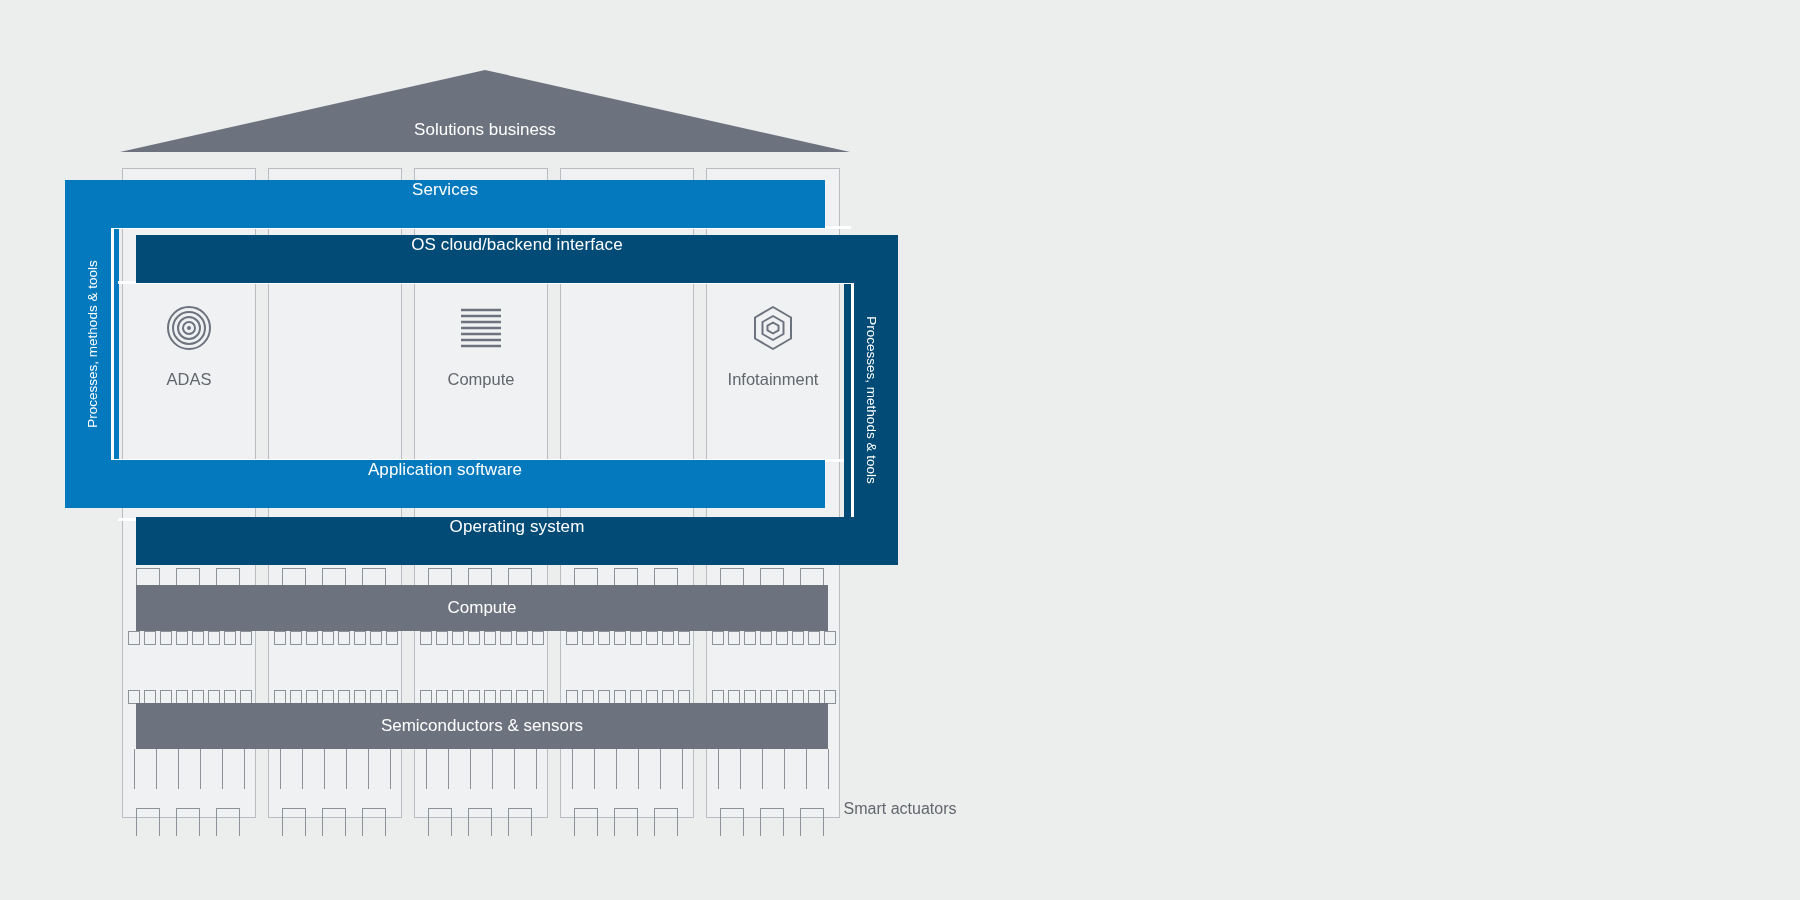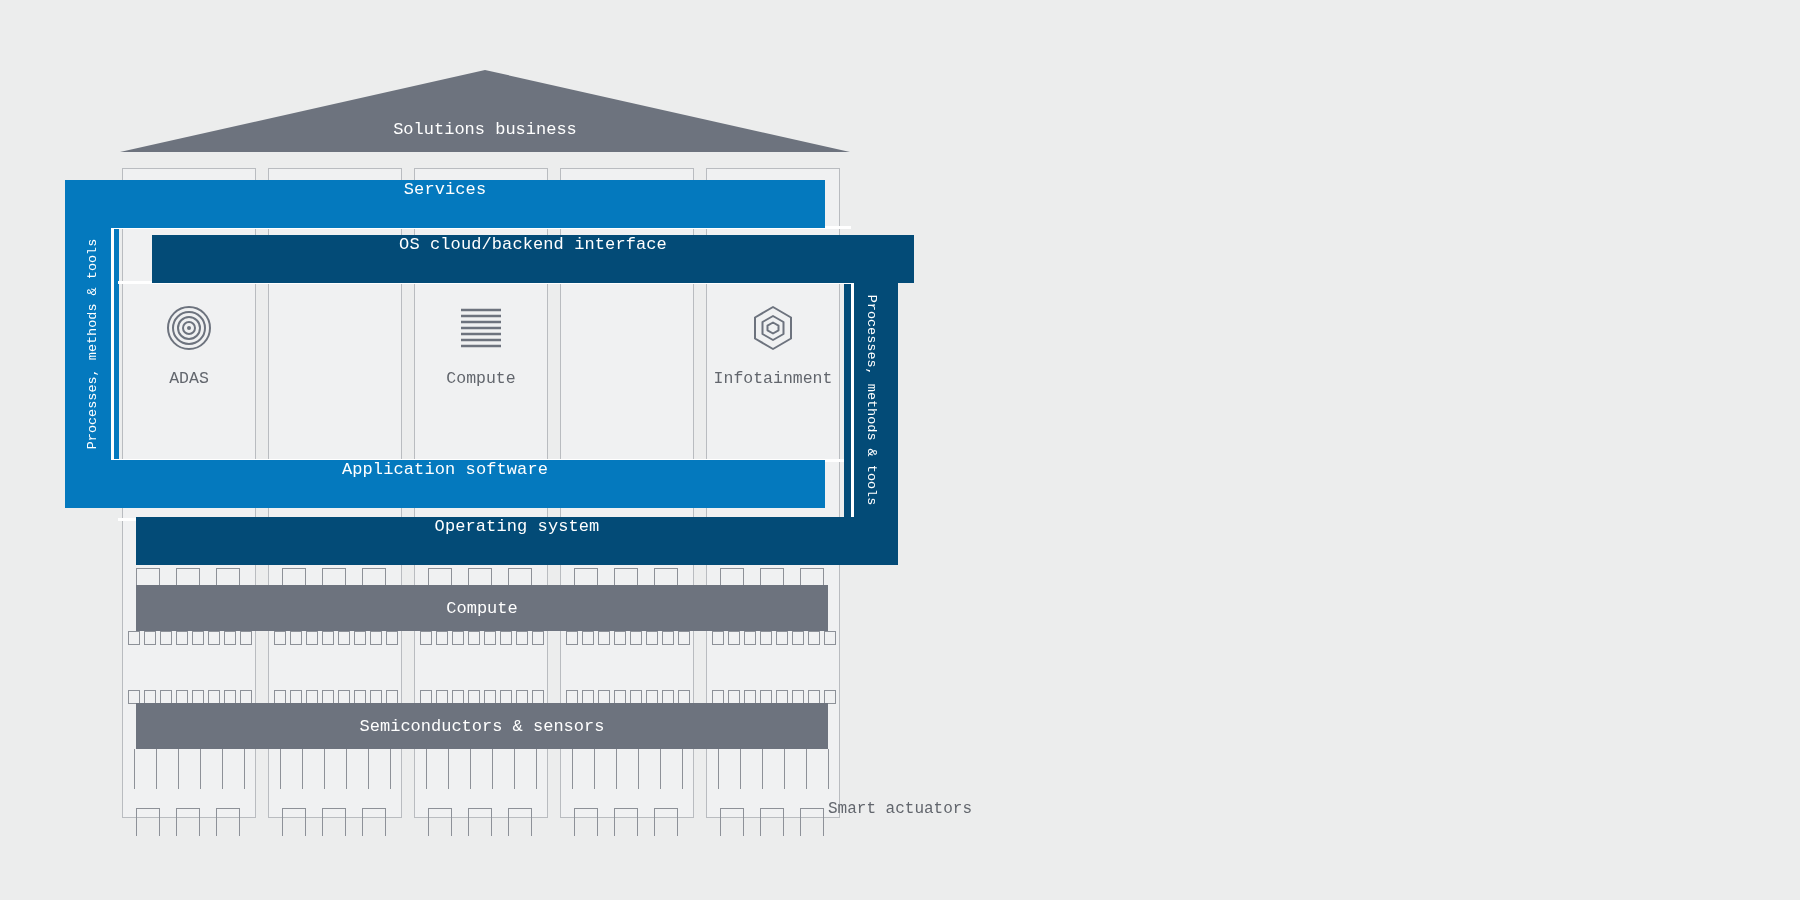--- a/index.html
+++ b/index.html
@@ -2,21 +2,21 @@
 <html><head>
 <meta charset="utf-8">
 <style>
   html,body{margin:0;padding:0;}
   body{
     width:1800px;height:900px;
     background:#eceded;
     font-family:"Liberation Sans","DejaVu Sans",sans-serif;
     overflow:hidden;
   }
-  #stage{position:relative;width:1800px;height:824px;font-family:Liberation Mono, monospace;}
+  #stage{position:relative;width:1800px;height:824px;}
 
   
   .abs{position:absolute;}
 
   
   .roof{left:120px;top:70px;width:730px;height:82px;}
 
   
   .pillar{
     position:absolute;top:168px;height:650px;
@@ -28,21 +28,21 @@
   
   .bar{
     position:absolute;
     display:flex;align-items:flex-start;justify-content:center;
     color:#ffffff;
     font-size:17px;
     letter-spacing:.1px;
     white-space:nowrap;
   }
   .bar-services        {left:65px; top:180px; width:760px; height:48px; background:#0479be; z-index:30;}
-  .bar-oscloud         {left:152px;top:235px; width:762px; height:48px; background:#034b77; z-index:34;}
+  .bar-oscloud         {left:136px;top:235px; width:762px; height:48px; background:#034b77; z-index:34;}
   .bar-appsw           {left:65px; top:460px; width:760px; height:48px; background:#0479be; z-index:30;}
   .bar-os              {left:136px;top:517px; width:762px; height:48px; background:#034b77; z-index:34;}
 
   .bar-gray{
     position:absolute;left:136px;width:692px;height:46px;
     background:#6d737e;
     display:flex;align-items:center;justify-content:center;
     color:#fff;font-size:17px;white-space:nowrap;z-index:20;
   }
   .bar-compute   {top:585px;}

